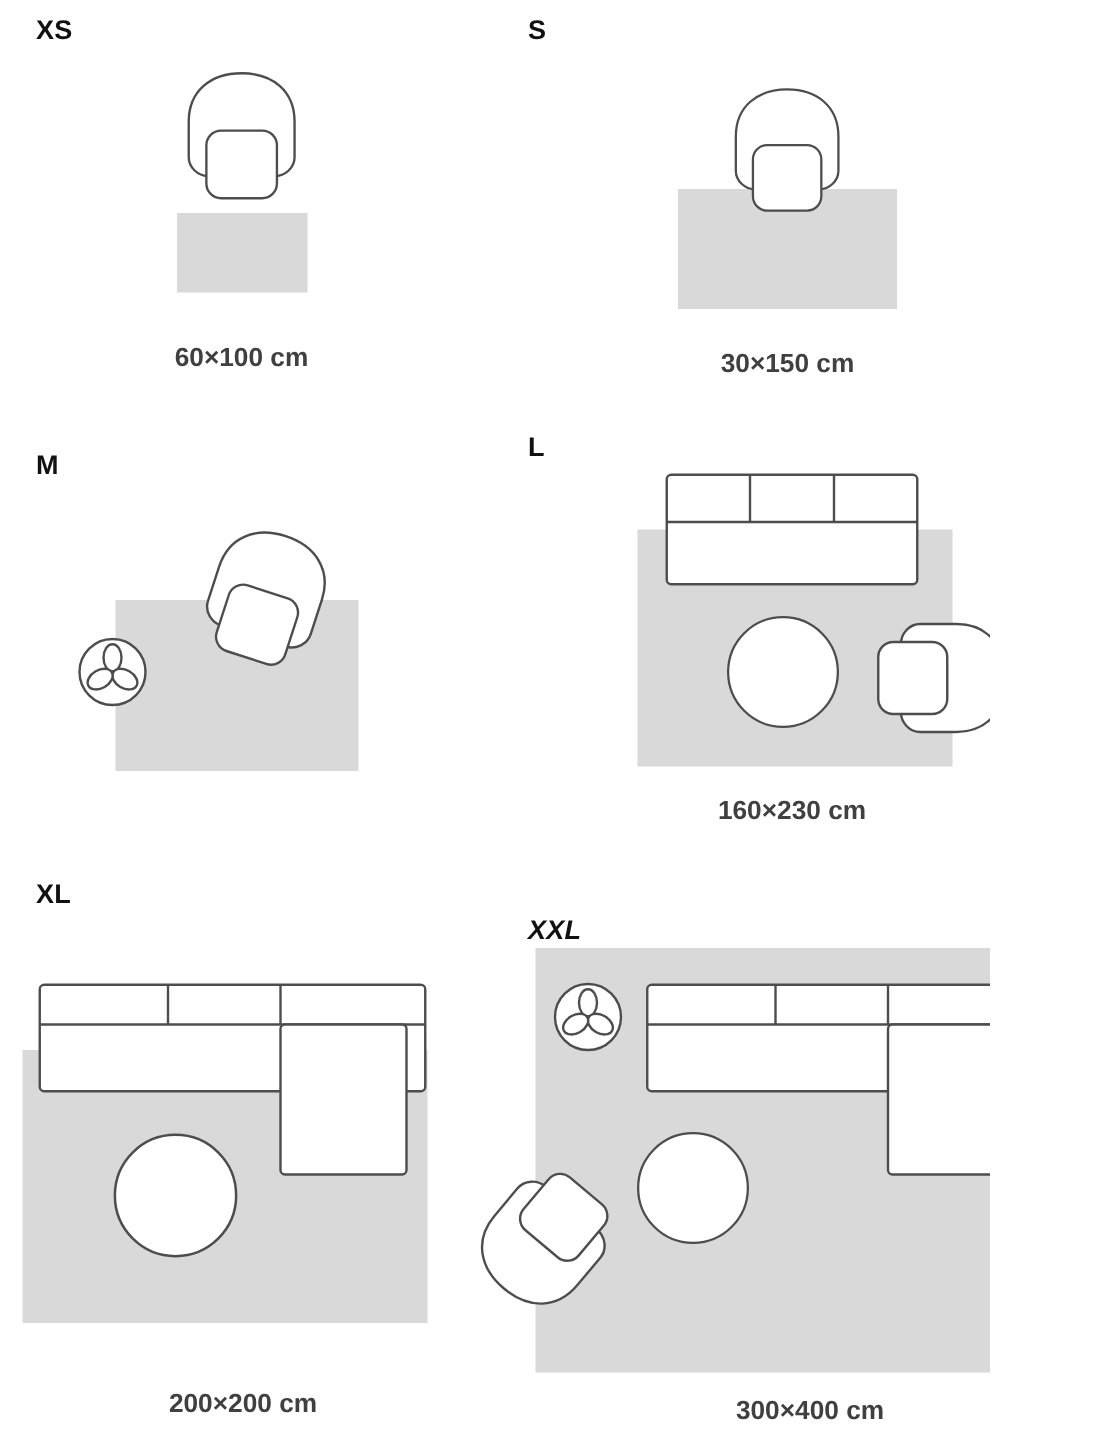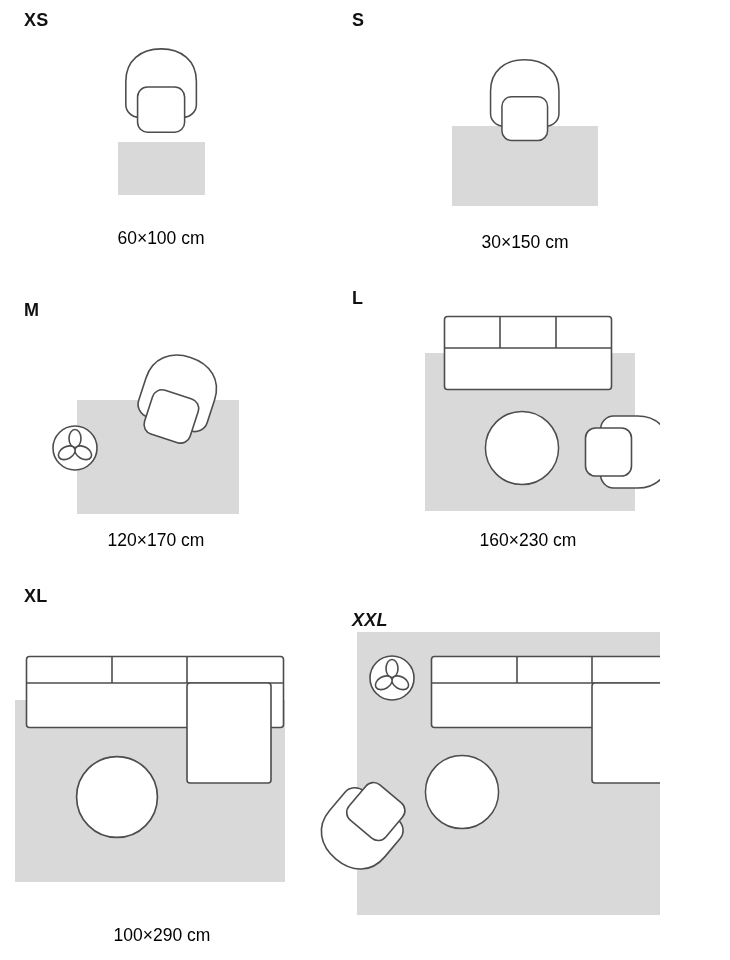--- a/index.html
+++ b/index.html
@@ -20,22 +20,22 @@
     font-size: 18px;
     font-weight: 700;
     color: #111111;
     letter-spacing: 0.2px;
   }
   .dim-label {
     position: absolute;
     width: 220px;
     text-align: center;
     font-size: 17.5px;
-    font-weight: 400;
-    color: #000000;
+    font-weight: 700;
+    color: #404040;
   }
   
   .f { fill: #ffffff; stroke: #4d4d4d; stroke-width: 1.6; }
   .l { fill: none;    stroke: #4d4d4d; stroke-width: 1.6; }
   .rug { stroke: none; }
 </style>
 </head>
 <body>
 
 <div class="canvas">
@@ -114,23 +114,23 @@
     </g>
   </svg>
 
   <div class="size-code" style="left:24px; top:10px;">XS</div>
   <div class="dim-label" style="left:51px; top:228px;">60×100 cm</div>
 
   <div class="size-code" style="left:352px; top:10px;">S</div>
   <div class="dim-label" style="left:415px; top:232px;">30×150 cm</div>
 
   <div class="size-code" style="left:24px; top:300px;">M</div>
-  <div class="dim-label" style="left:46px; top:530px;">120×170 cm</div>
 
   <div class="size-code" style="left:352px; top:288px;">L</div>
   <div class="dim-label" style="left:418px; top:530px;text-align:center;">160×230 cm</div>
 
   <div class="size-code" style="left:24px; top:586px;">XL</div>
-  <div class="dim-label" style="left:52px; top:925px;">100×290 cm</div>
+  <div class="dim-label" style="left:52px; top:925px;">200×200 cm</div>
 
   <div class="size-code" style="left:352px; top:610px;font-style:italic;">XXL</div>
+  <div class="dim-label" style="left:430px; top:930px;">300×400 cm</div>
 
 </div>
 
 </body></html>

